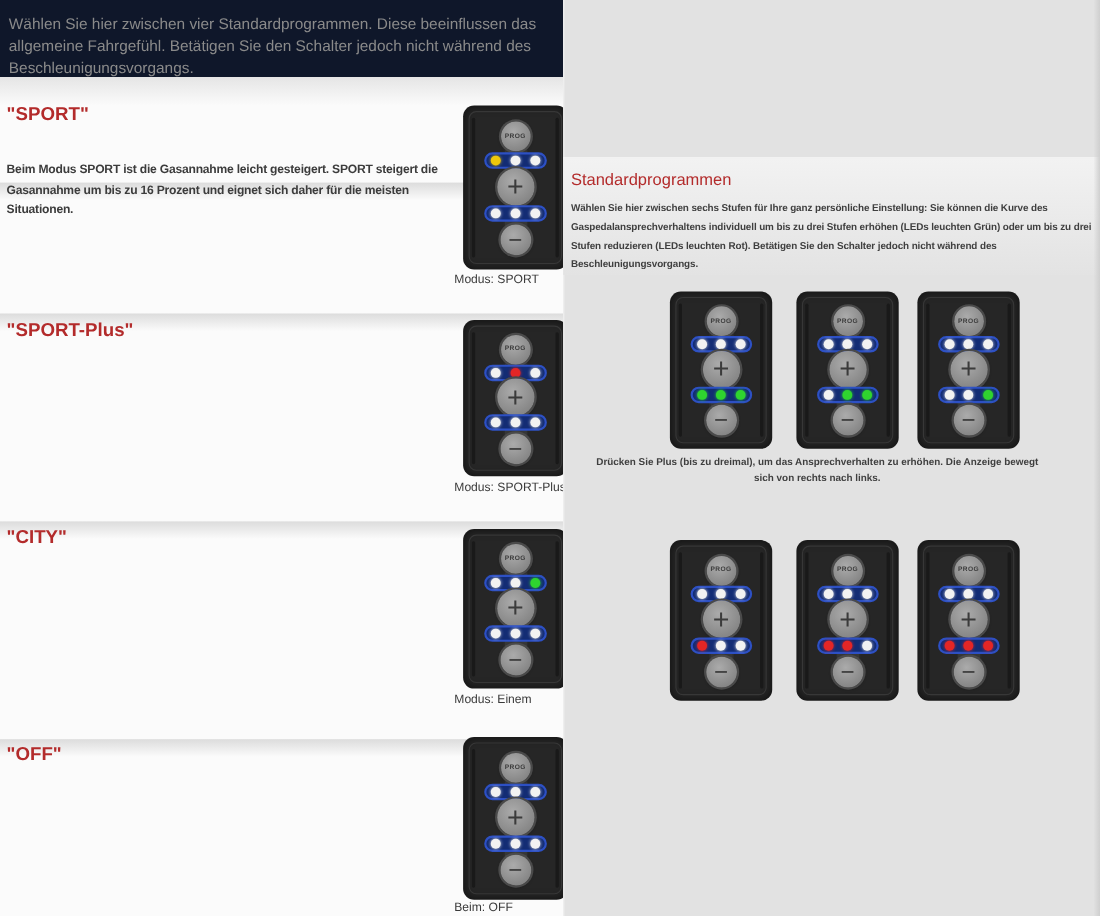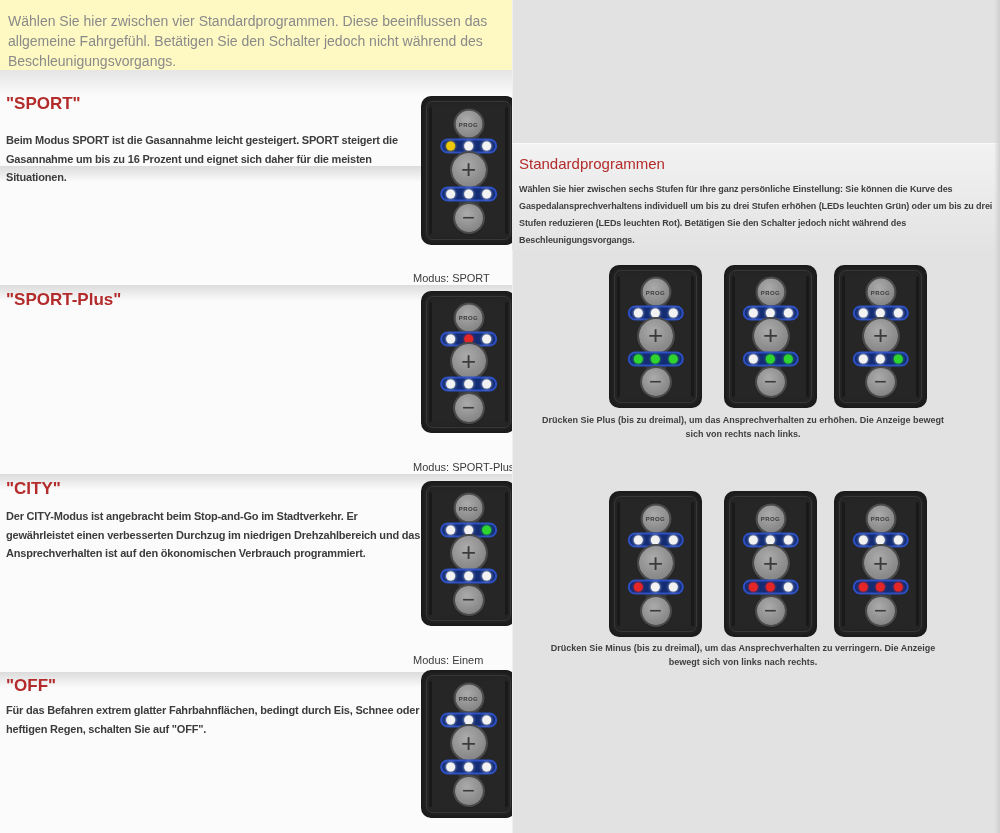--- a/index.html
+++ b/index.html
@@ -1,29 +1,29 @@
 <!DOCTYPE html>
 <html><head>
 <meta charset="utf-8">
 <style>
   html,body{margin:0;padding:0;background:#ffffff;}
   .page{position:relative;width:1000px;height:833px;overflow:hidden;
         font-family:"Liberation Sans",sans-serif;background:#fbfbfb;}
   
   .left-col{position:absolute;left:0;top:0;width:512px;height:833px;background:#fbfbfb;}
-  .banner{position:absolute;left:0;top:0;width:512px;height:70px;background:#fef9c3;box-sizing:border-box;
+  .banner{position:absolute;left:0;top:0;width:512px;height:70px;background:#0f172a;box-sizing:border-box;
           padding:11px 10px 0 8px;font-size:14px;line-height:20px;color:#8a8a8a;}
   .banner-fade{position:absolute;left:0;top:70px;width:512px;height:26px;
           background:linear-gradient(180deg,#e5e5e5,#fbfbfb);}
   .band{position:absolute;left:0;width:512px;height:16px;
           background:linear-gradient(180deg,#dcdcdc,rgba(252,252,252,0));}
   .sec-h{position:absolute;left:6px;font-size:17px;font-weight:700;color:#b32b2b;white-space:nowrap;}
   .sec-p{position:absolute;left:6px;width:420px;font-size:11px;font-weight:700;letter-spacing:-0.2px;
          line-height:18.5px;color:#3c3c3c;}
-  .tile-cap{position:absolute;left:413px;font-size:11px;color:#3a3a3a;white-space:nowrap;margin-top:24px;}
+  .tile-cap{position:absolute;left:413px;font-size:11px;color:#3a3a3a;white-space:nowrap;}
   
   .right-col{position:absolute;left:512px;top:0;width:488px;height:833px;background:#e2e2e2;
          border-left:1px solid #f0f0f0;box-sizing:border-box;}
   .right-edge{position:absolute;left:994px;top:0;width:6px;height:833px;
          background:linear-gradient(90deg,rgba(200,200,200,0),#cfcfcf);}
   .indiv-band{position:absolute;left:512px;top:143px;width:488px;height:107px;
          background:linear-gradient(180deg,#f2f2f2,#e3e3e3);border-top:1px solid #fafafa;box-sizing:border-box;}
   .indiv-h{position:absolute;left:519px;top:155px;font-size:15px;color:#b32b2b;white-space:nowrap;}
   .indiv-p{position:absolute;left:519px;top:181px;width:478px;font-size:9px;letter-spacing:-0.1px;
          line-height:17px;color:#3f3f3f;font-weight:700;}
@@ -57,26 +57,24 @@
 
   <div class="left-col">
     <div class="banner">Wählen Sie hier zwischen vier Standardprogrammen. Diese beeinflussen das allgemeine Fahrgefühl. Betätigen Sie den Schalter jedoch nicht während des Beschleunigungsvorgangs.</div>
     <div class="banner-fade"></div>
     <div class="band" style="top:166px"></div>
     <div class="band" style="top:285px"></div>
     <div class="band" style="top:474px"></div>
     <div class="band" style="top:672px"></div>
 
     <div class="sec-h" style="top:94px">"SPORT"</div>
-    <div class="sec-p" style="top:131px">Beim Modus SPORT ist die Gasannahme leicht gesteigert. SPORT steigert die Gasannahme um bis zu 16 Prozent und eignet sich daher für die meisten Situationen.</div>
+    <div class="sec-p" style="top:145px">Beim Modus SPORT ist die Gasannahme leicht gesteigert. SPORT steigert die Gasannahme um bis zu 16 Prozent und eignet sich daher für die meisten Situationen.</div>
     <div class="sec-h" style="top:290px">"SPORT-Plus"</div>
     <div class="sec-h" style="top:479px">"CITY"</div>
-    <div class="sec-p" style="top:507px">Der CITY-Modus ist angebracht beim Stop-and-Go im Stadtverkehr. Er gewährleistet einen verbesserten Durchzug im niedrigen Drehzahlbereich und das Ansprechverhalten ist auf den ökonomischen Verbrauch programmiert.</div>
     <div class="sec-h" style="top:676px">"OFF"</div>
-    <div class="sec-p" style="top:701px">Für das Befahren extrem glatter Fahrbahnflächen, bedingt durch Eis, Schnee oder heftigen Regen, schalten Sie auf "OFF".</div>
 
     <div class="device" style="left:422px;top:97px;width:93px;height:147px">
         <div class="outline"></div>
         <div class="grip l"></div>
         <div class="grip r"></div>
         <div class="spine"></div>
         <div class="btn prog">PROG</div>
         <div class="ledbar top">
           <div class="led" style="background: rgb(238, 200, 10); box-shadow: rgb(238, 200, 10) 0px 0px 3px;"></div>
           <div class="led" style="background: rgb(242, 242, 242); box-shadow: rgb(242, 242, 242) 0px 0px 3px;"></div>
@@ -269,17 +267,15 @@
         <div class="led" style="background: rgb(242, 242, 242); box-shadow: rgb(242, 242, 242) 0px 0px 3px;"></div>
       </div>
       <div class="btn plus">+</div>
       <div class="ledbar bottom">
         <div class="led" style="background: rgb(228, 38, 38); box-shadow: rgb(228, 38, 38) 0px 0px 3px;"></div>
         <div class="led" style="background: rgb(228, 38, 38); box-shadow: rgb(228, 38, 38) 0px 0px 3px;"></div>
         <div class="led" style="background: rgb(228, 38, 38); box-shadow: rgb(228, 38, 38) 0px 0px 3px;"></div>
       </div>
       <div class="btn minus">−</div>
     </div>
-  <div class="row-cap" style="top:641px">Drücken Sie Minus (bis zu dreimal), um das Ansprechverhalten zu verringern. Die Anzeige
-bewegt sich von links nach rechts.</div>
 
   <div class="right-edge"></div>
 </div>
 
 </body></html>

